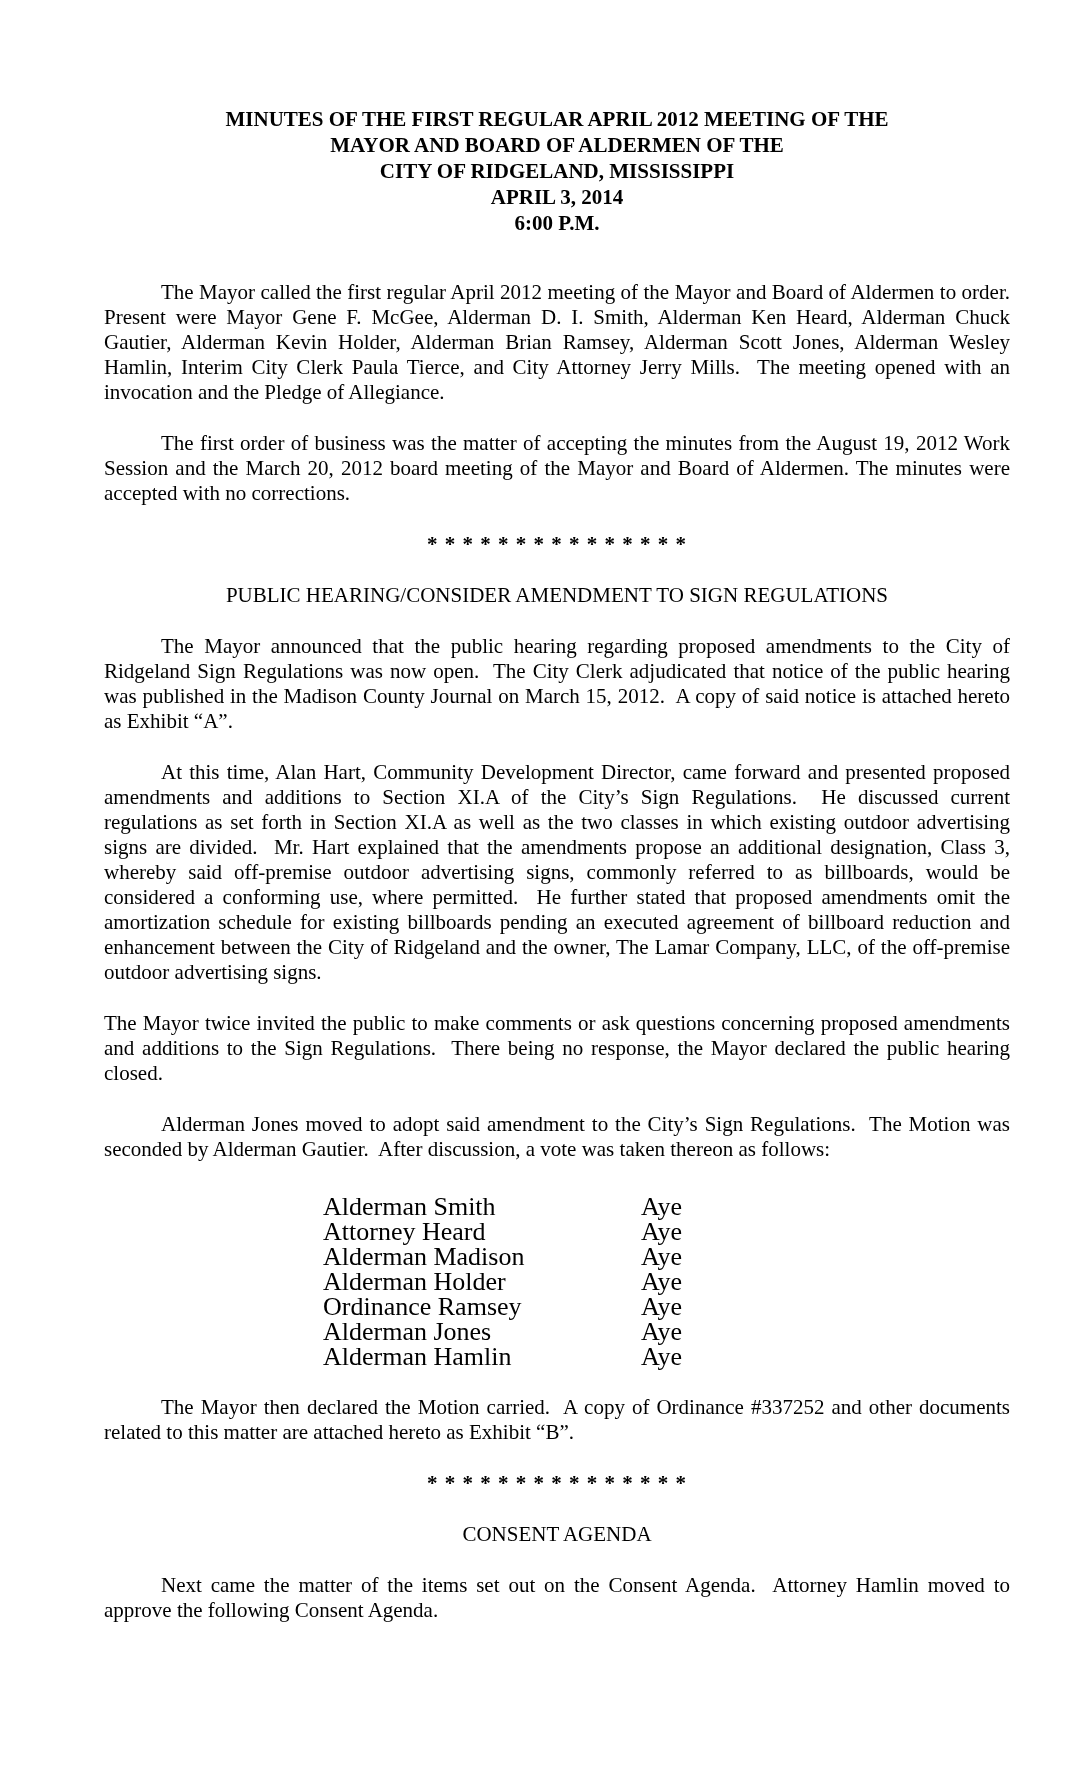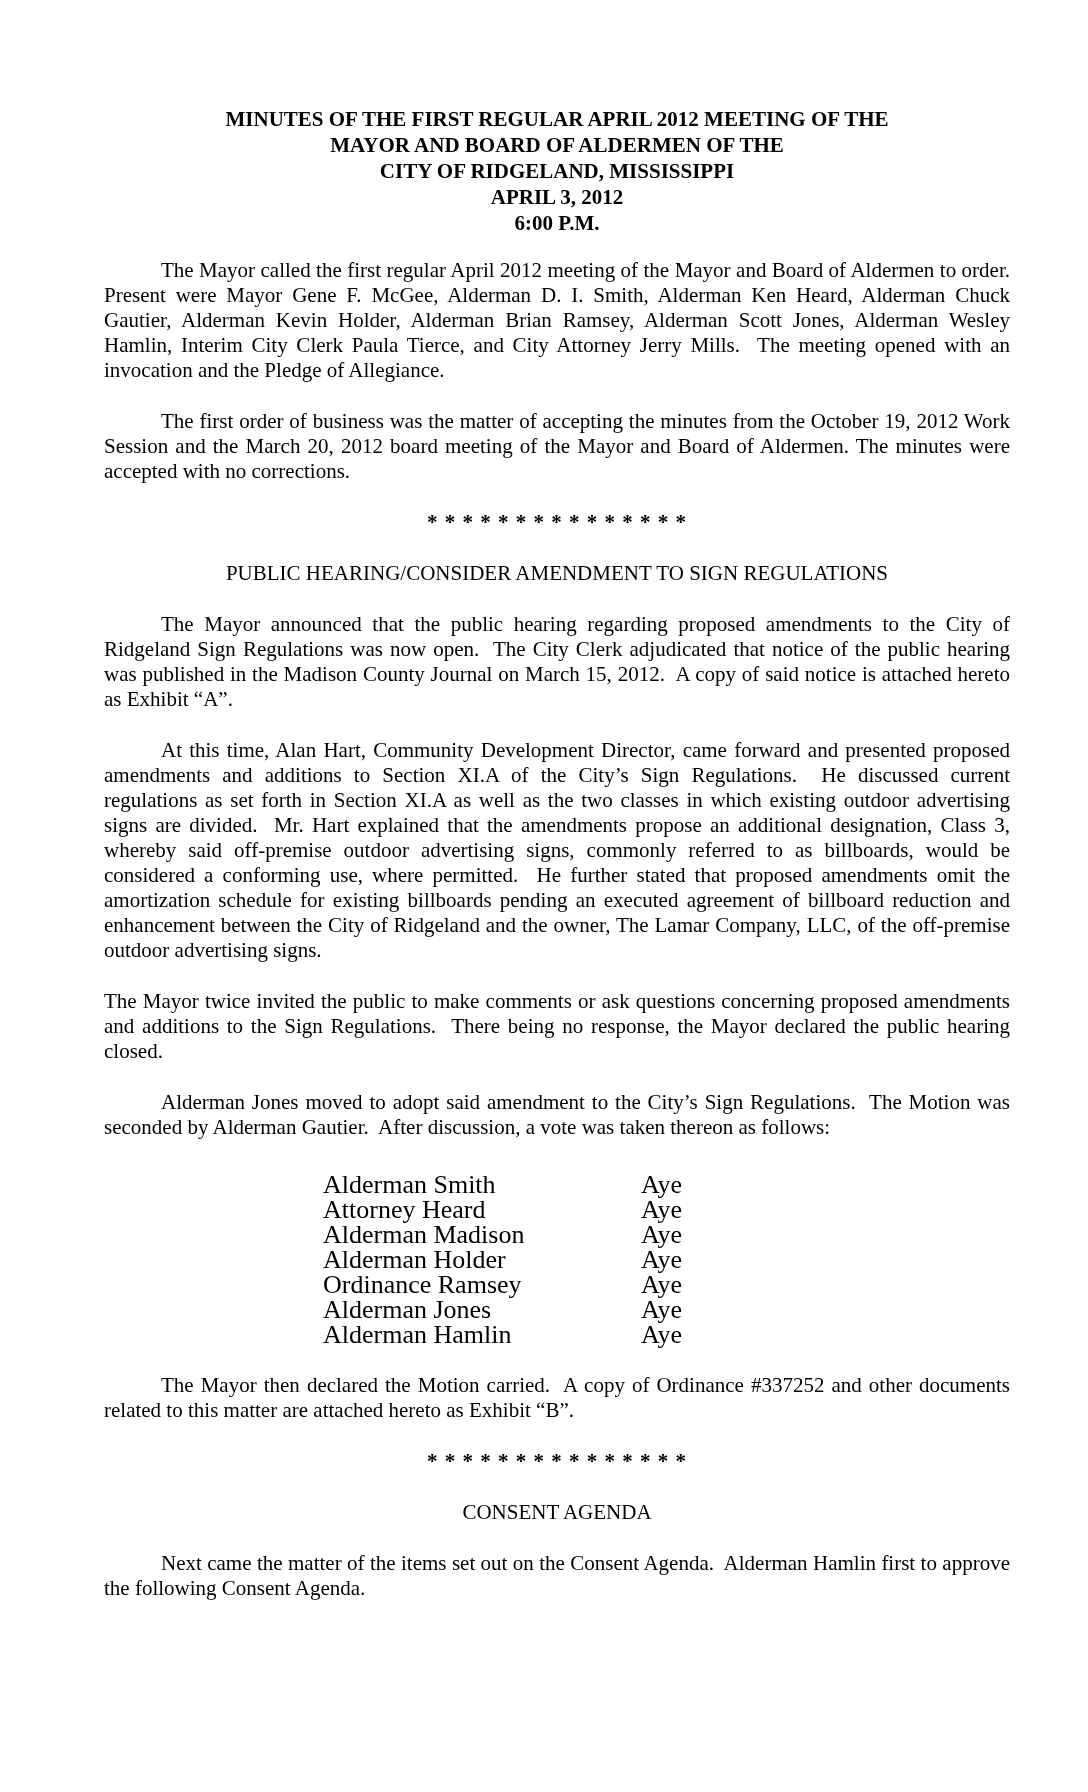--- a/index.html
+++ b/index.html
@@ -27,21 +27,21 @@
   }
   .para {
     font-size: 21px;
     line-height: 25px;
     text-align: justify;
     text-indent: 57px;
     margin: 26px 0 0 0;
     white-space: pre-wrap;
   }
   .para.first {
-    margin-top: 22px;
+    margin-top: 44px;
   }
   .para.no-indent {
     text-indent: 0;
   }
   .separator {
     text-align: center;
     font-weight: bold;
     font-size: 21px;
     line-height: 25px;
     margin-top: 26px;
@@ -72,27 +72,27 @@
 </style>
 </head>
 <body>
 
 <div class="page">
 
   <div class="title-block">
     <div>MINUTES OF THE FIRST REGULAR APRIL 2012 MEETING OF THE</div>
     <div>MAYOR AND BOARD OF ALDERMEN OF THE</div>
     <div>CITY OF RIDGELAND, MISSISSIPPI</div>
-    <div>APRIL 3, 2012</div>
+    <div>APRIL 3, 2014</div>
     <div>6:00 P.M.</div>
   </div>
 
   <p class="para first">The Mayor called the first regular April 2012 meeting of the Mayor and Board of Aldermen to order.  Present were Mayor Gene F. McGee, Alderman D. I. Smith, Alderman Ken Heard, Alderman Chuck Gautier, Alderman Kevin Holder, Alderman Brian Ramsey, Alderman Scott Jones, Alderman Wesley Hamlin, Interim City Clerk Paula Tierce, and City Attorney Jerry Mills.  The meeting opened with an invocation and the Pledge of Allegiance.</p>
 
-  <p class="para">The first order of business was the matter of accepting the minutes from the October 19, 2012 Work Session and the March 20, 2012 board meeting of the Mayor and Board of Aldermen. The minutes were accepted with no corrections.</p>
+  <p class="para">The first order of business was the matter of accepting the minutes from the August 19, 2012 Work Session and the March 20, 2012 board meeting of the Mayor and Board of Aldermen. The minutes were accepted with no corrections.</p>
 
   <div class="separator">* * * * * * * * * * * * * * *</div>
 
   <div class="section-heading">PUBLIC HEARING/CONSIDER AMENDMENT TO SIGN REGULATIONS</div>
 
   <p class="para">The Mayor announced that the public hearing regarding proposed amendments to the City of Ridgeland Sign Regulations was now open.  The City Clerk adjudicated that notice of the public hearing was published in the Madison County Journal on March 15, 2012.  A copy of said notice is attached hereto as Exhibit “A”.</p>
 
   <p class="para">At this time, Alan Hart, Community Development Director, came forward and presented proposed amendments and additions to Section XI.A of the City’s Sign Regulations.  He discussed current regulations as set forth in Section XI.A as well as the two classes in which existing outdoor advertising signs are divided.  Mr. Hart explained that the amendments propose an additional designation, Class 3, whereby said off-premise outdoor advertising signs, commonly referred to as billboards, would be considered a conforming use, where permitted.  He further stated that proposed amendments omit the amortization schedule for existing billboards pending an executed agreement of billboard reduction and enhancement between the City of Ridgeland and the owner, The Lamar Company, LLC, of the off-premise outdoor advertising signs.</p>
 
   <p class="para no-indent">The Mayor twice invited the public to make comments or ask questions concerning proposed amendments and additions to the Sign Regulations.  There being no response, the Mayor declared the public hearing closed.</p>
@@ -129,15 +129,15 @@
       <span class="vote-value">Aye</span>
     </div>
   </div>
 
   <p class="para">The Mayor then declared the Motion carried.  A copy of Ordinance #337252 and other documents related to this matter are attached hereto as Exhibit “B”.</p>
 
   <div class="separator">* * * * * * * * * * * * * * *</div>
 
   <div class="section-heading">CONSENT AGENDA</div>
 
-  <p class="para">Next came the matter of the items set out on the Consent Agenda.  Alderman Hamlin first to approve the following Consent Agenda.</p>
+  <p class="para">Next came the matter of the items set out on the Consent Agenda.  Attorney Hamlin moved to approve the following Consent Agenda.</p>
 
 </div>
 
 </body></html>

